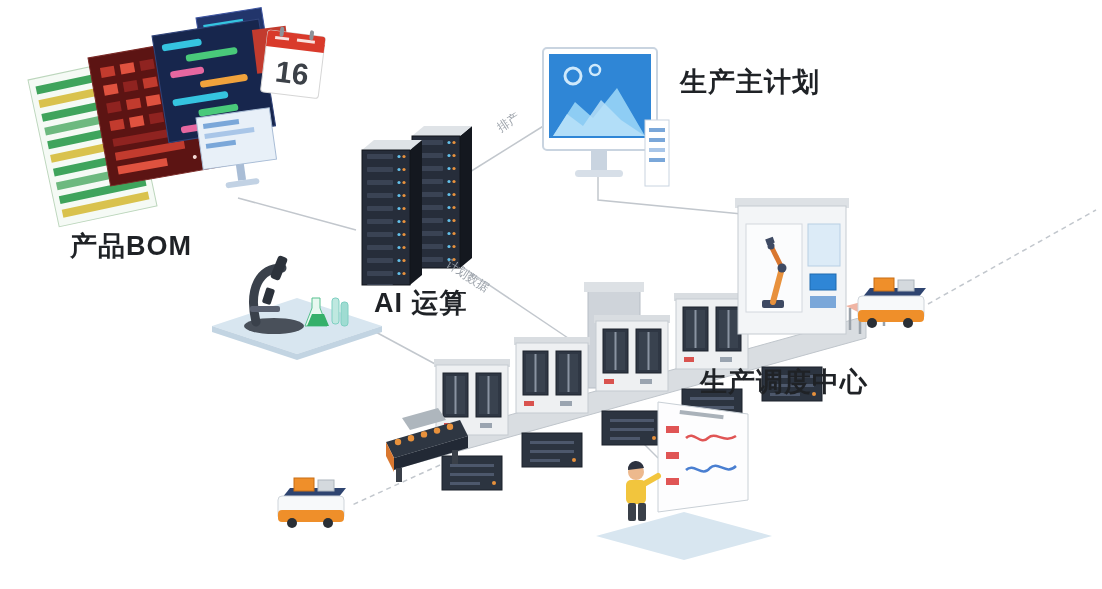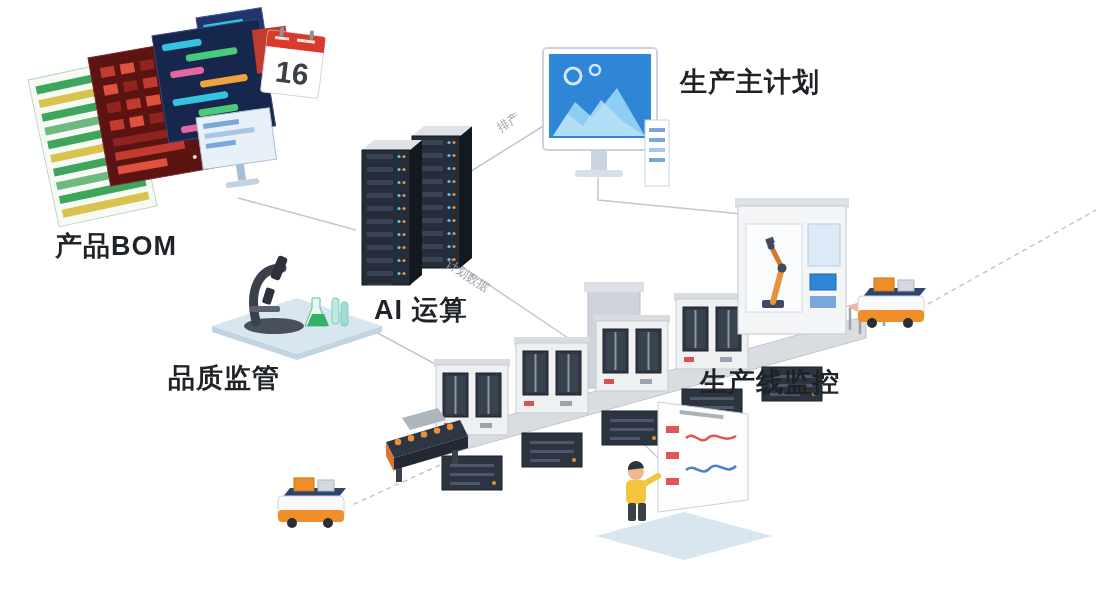--- a/index.html
+++ b/index.html
@@ -331,22 +331,21 @@
       <circle cx="40" cy="76" r="8" fill="#edb98d"></circle>
       <path d="M32,74 a8,8 0 0 1 16,-2" fill="#2e3340"></path>
       <rect x="30" y="84" width="20" height="24" rx="5" fill="#f2c53d"></rect>
       <path d="M48,88 L62,80" stroke="#f2c53d" stroke-width="6" stroke-linecap="round"></path>
       <rect x="32" y="107" width="8" height="18" rx="2" fill="#3a4049"></rect>
       <rect x="42" y="107" width="8" height="18" rx="2" fill="#3a4049"></rect>
     </g>
   </g>
 </svg>
 
-  <div class="node-label" style="left:55px;top:228px">产品BOM</div>
+  <div class="node-label" style="left:70px;top:228px">产品BOM</div>
   <div class="node-label" style="left:680px;top:64px">生产主计划</div>
-  <div class="node-label" style="left:374px;top:292px">AI 运算</div>
-  <div class="node-label" style="left:168px;top:360px">品质监管</div>
-  <div class="node-label" style="left:700px;top:364px">生产线监控</div>
+  <div class="node-label" style="left:374px;top:285px">AI 运算</div>
+  <div class="node-label" style="left:700px;top:364px">生产调度中心</div>
 
   <div class="edge-label" style="left:494px;top:122px;transform:rotate(-33deg)">排产</div>
   <div class="edge-label" style="left:452px;top:256px;transform:rotate(33deg)">计划数据</div>
 
 </div>
 
 </body></html>

